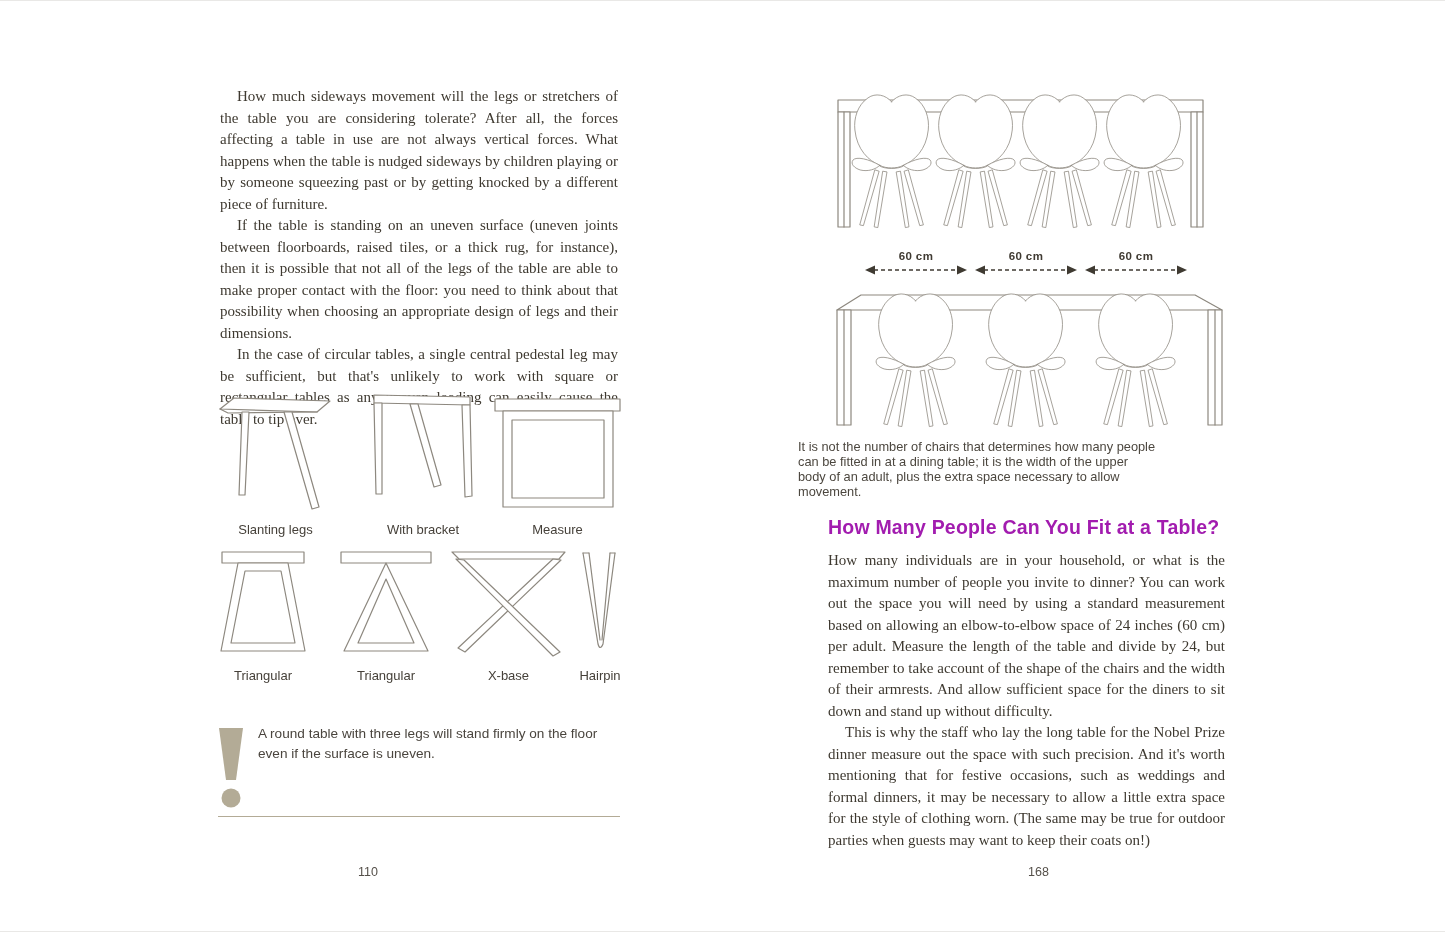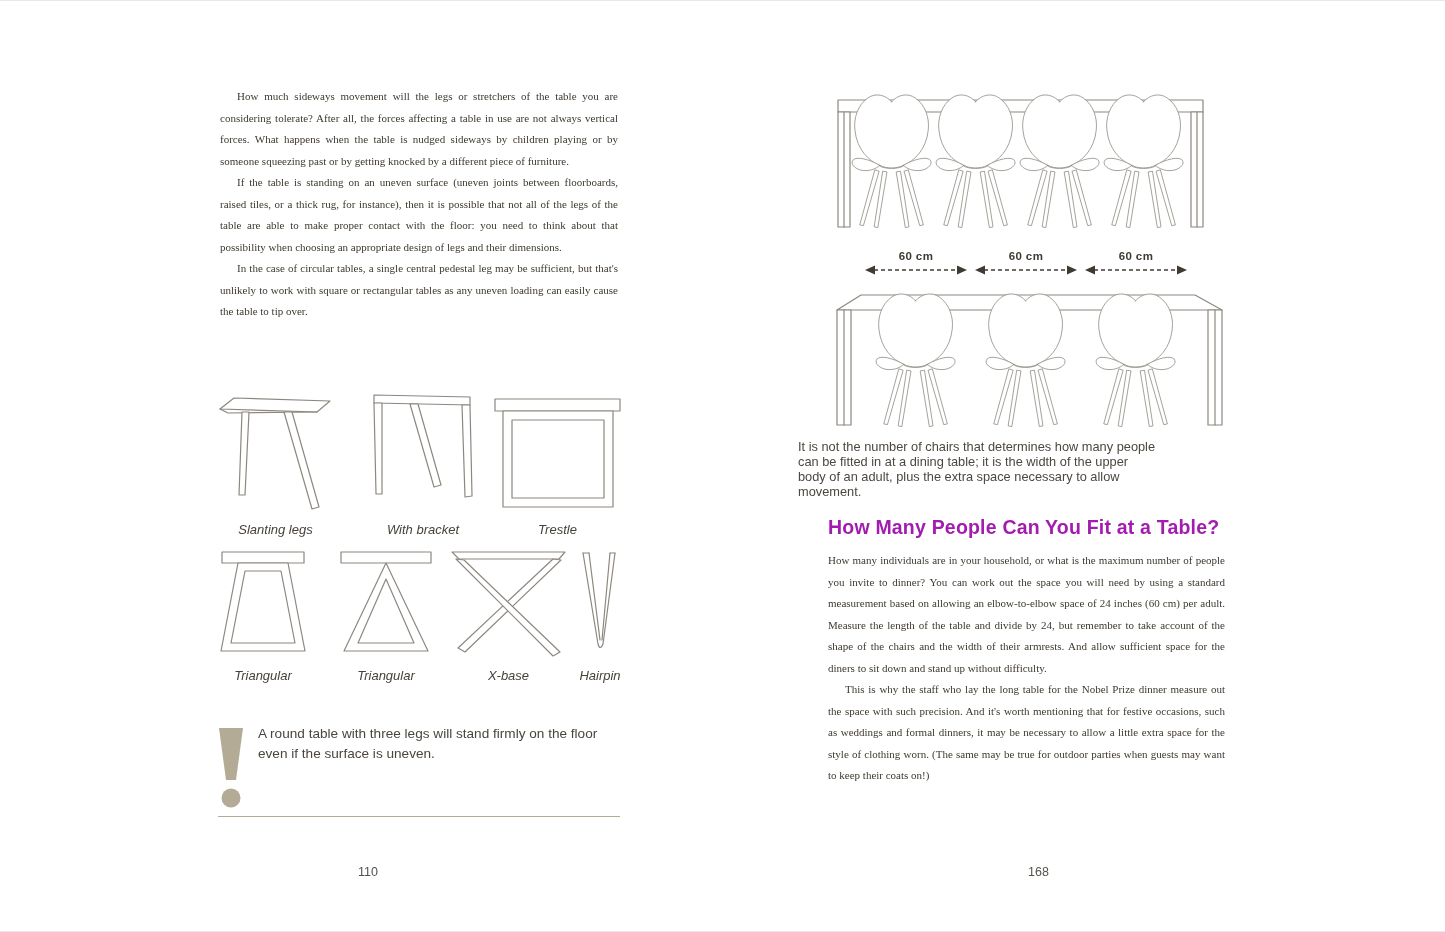--- a/index.html
+++ b/index.html
@@ -4,32 +4,32 @@
 <style>
   html,body{margin:0;padding:0;}
   body{
     width:1445px;height:932px;position:relative;background:#ffffff;
     font-family:"Liberation Sans",sans-serif;overflow:hidden;
   }
   .edge-line{position:absolute;left:0;width:1445px;height:1px;background:#e9e8e6;}
   
   .serif-block{
     position:absolute;font-family:"Liberation Serif",serif;
-    font-size:11px;line-height:21.5px;color:#3e3930;text-align:justify;
+    font-size:15px;line-height:21.5px;color:#3e3930;text-align:justify;
   }
   .serif-block p{margin:0;}
   .serif-block p.indent{text-indent:17px;}
   .caption{
     position:absolute;font-size:12.8px;line-height:15px;color:#4c473f;
   }
   .section-heading{
     position:absolute;font-size:19.5px;font-weight:700;color:#a21caf;letter-spacing:.2px;
   }
   .diagram-label{
-    font-size:13px;color:#46413a;text-align:center;margin-top:7px;font-style:italic;
+    font-size:13px;color:#46413a;text-align:center;margin-top:7px;
   }
   .figure{position:absolute;}
   .page-number{
     position:absolute;font-size:12.5px;color:#55504a;width:60px;text-align:left;
   }
   
   .tip-wrap{position:absolute;left:218px;top:724px;width:402px;}
   .tip-icon{position:absolute;left:0;top:4px;}
   .tip-body{margin-left:40px;}
   .tip-title{font-size:15px;font-weight:700;color:#3b372f;margin:0 0 6px 0;}
@@ -89,21 +89,21 @@
   </svg>
   <div class="diagram-label">With bracket</div>
 </div>
 
 <div class="figure" style="left:494px;top:396px;width:127px;">
   <svg width="127" height="119" viewBox="0 0 127 119">
     <rect class="lwf" x="1" y="3" width="125" height="12"></rect>
     <rect class="lwf" x="9" y="15" width="110" height="96"></rect>
     <rect class="lw" x="18" y="24" width="92" height="78"></rect>
   </svg>
-  <div class="diagram-label">Trestle</div>
+  <div class="diagram-label">Measure</div>
 </div>
 
 <div class="figure" style="left:219px;top:548px;width:88px;">
   <svg width="88" height="113" viewBox="0 0 88 113">
     <rect class="lwf" x="3" y="4" width="82" height="11"></rect>
     <polygon class="lwf" points="19,15 69,15 86,103 2,103"></polygon>
     <polygon class="lw" points="26,23 62,23 76,95 12,95"></polygon>
   </svg>
   <div class="diagram-label">Triangular</div>
 </div>

